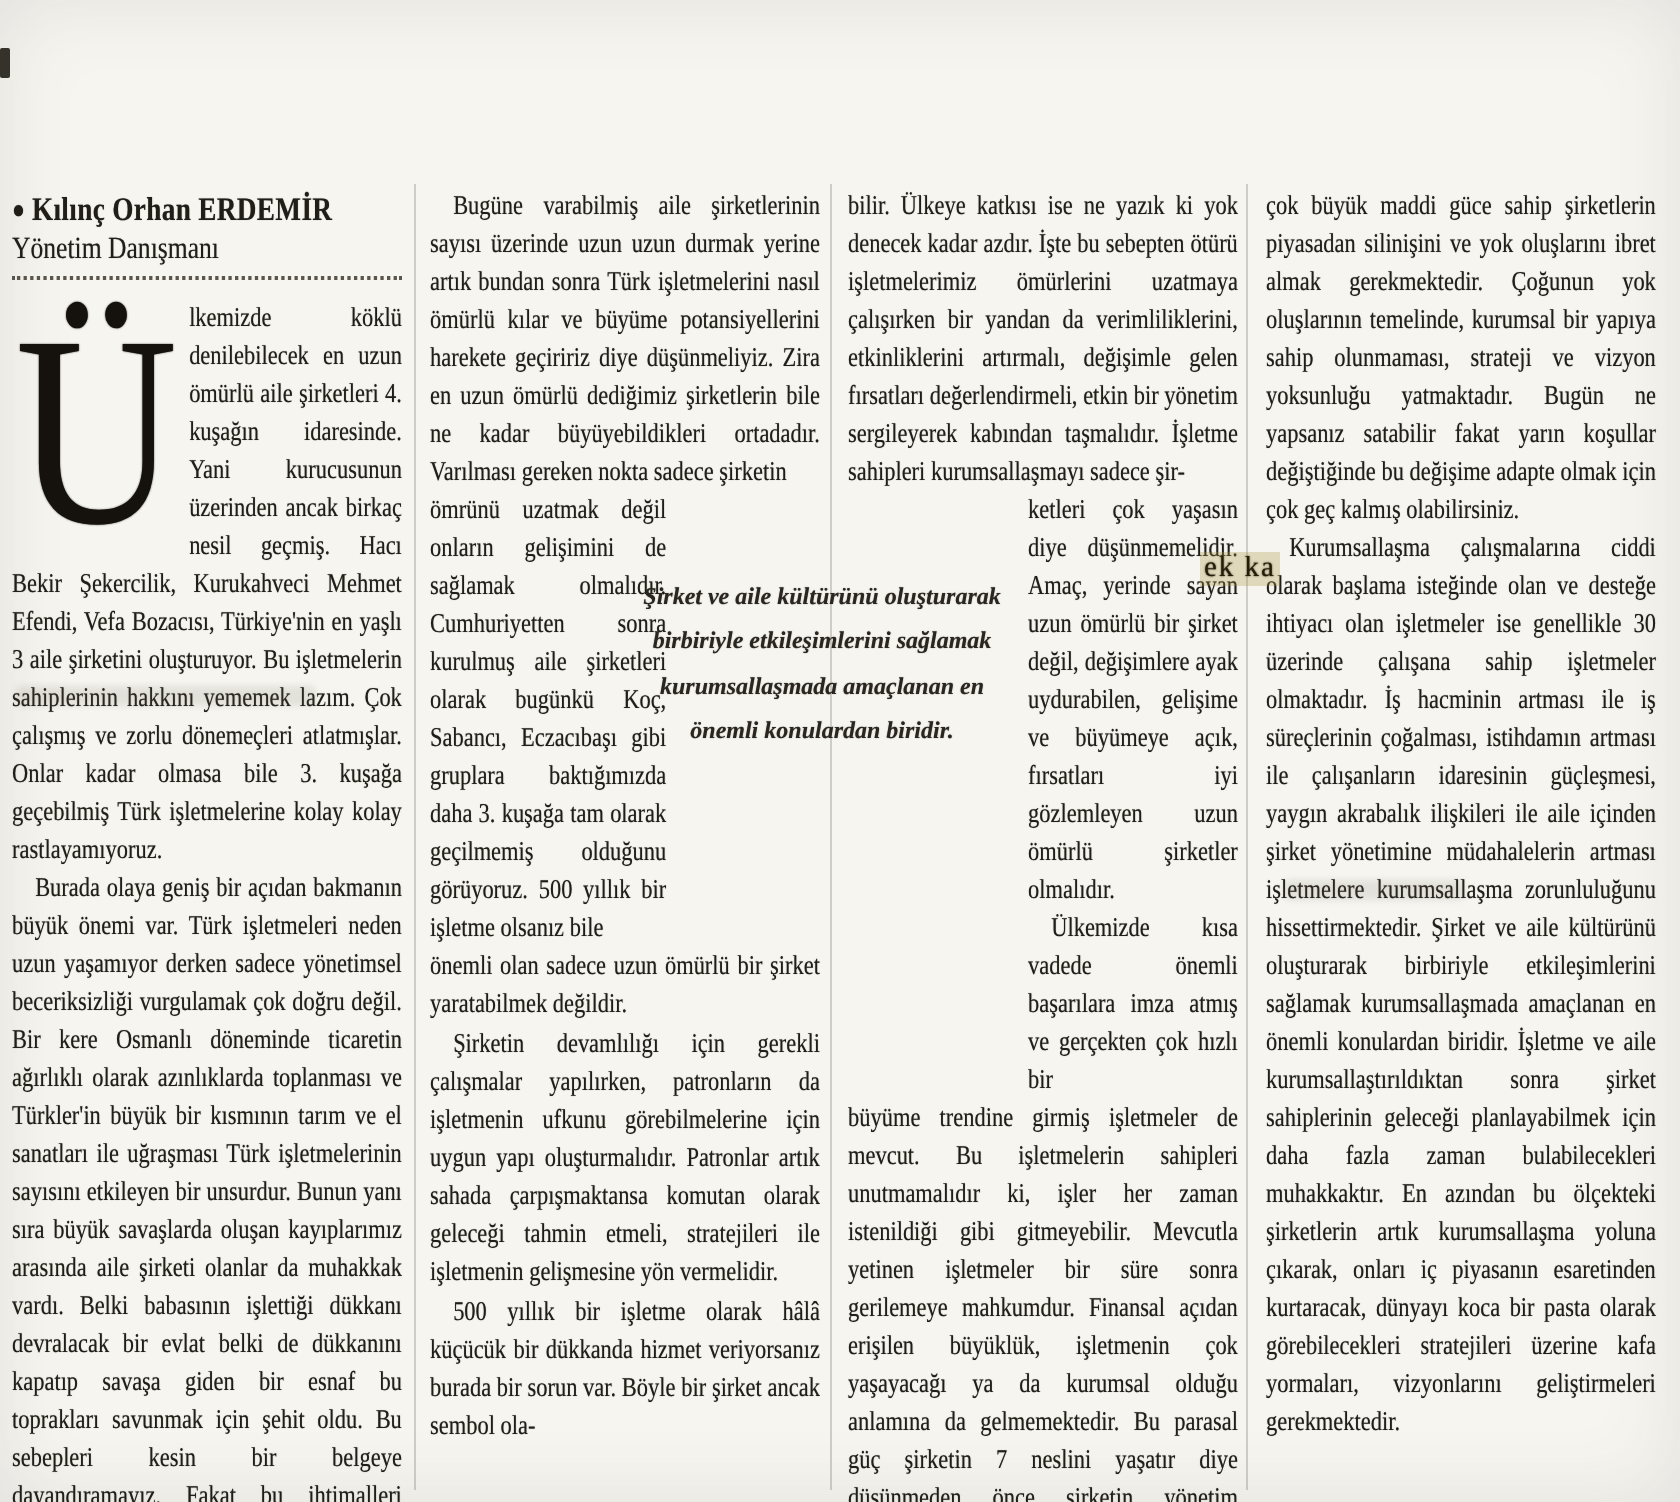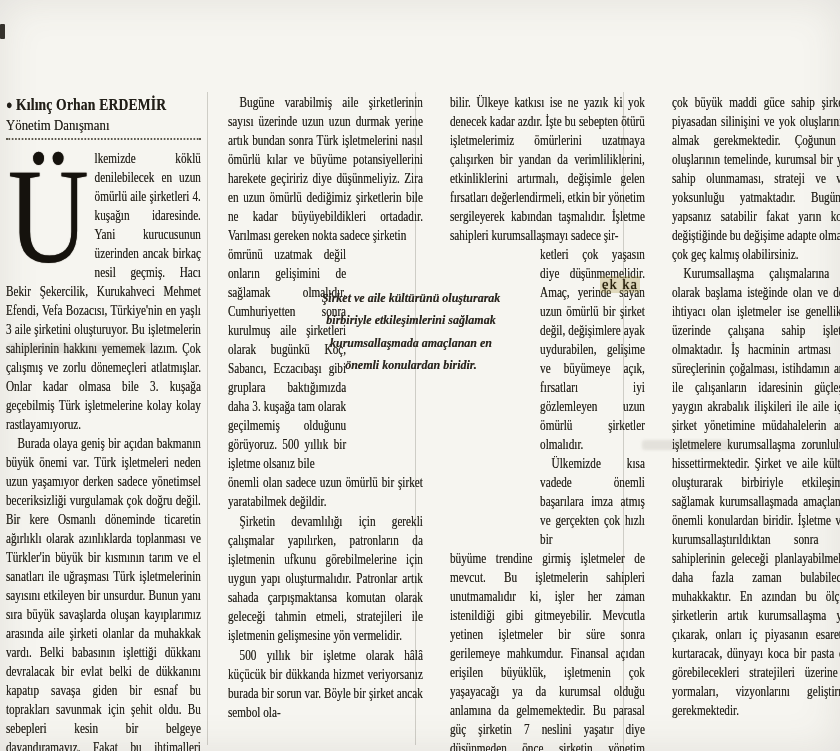--- a/index.html
+++ b/index.html
@@ -11,21 +11,21 @@
     color:#211e18;
   }
   .page *{margin:0;padding:0;box-sizing:content-box;}
   .ink{text-shadow:0 0 .5px rgba(30,25,15,.55);}
   h1.headline{
     font-size:62px;font-weight:bold;line-height:1.02;text-align:center;
     letter-spacing:-1px;padding-top:12px;color:#17140f;
     text-shadow:0 0 1px rgba(20,15,5,.8);
   }
   .speck{position:absolute;left:0;top:24px;width:5px;height:15px;background:#35322c;border-radius:1px;}
-  .article{position:absolute;top:88px;left:6px;right:6px;bottom:0;display:flex;gap:27px;}
+  .article{position:absolute;top:88px;left:6px;right:6px;bottom:0;display:flex;gap:14px;}
   .col{width:195px;position:relative;}
   .inner{
     width:236px;transform:scaleX(0.826);transform-origin:0 0;
     font-size:13.6px;line-height:19px;text-align:justify;padding-top:5px;
   }
   .seg,.para{margin:0;}
   .indent{text-indent:14px;}
   .gap-top{margin-top:1px;}
   
   .byline{padding-top:2px;}

